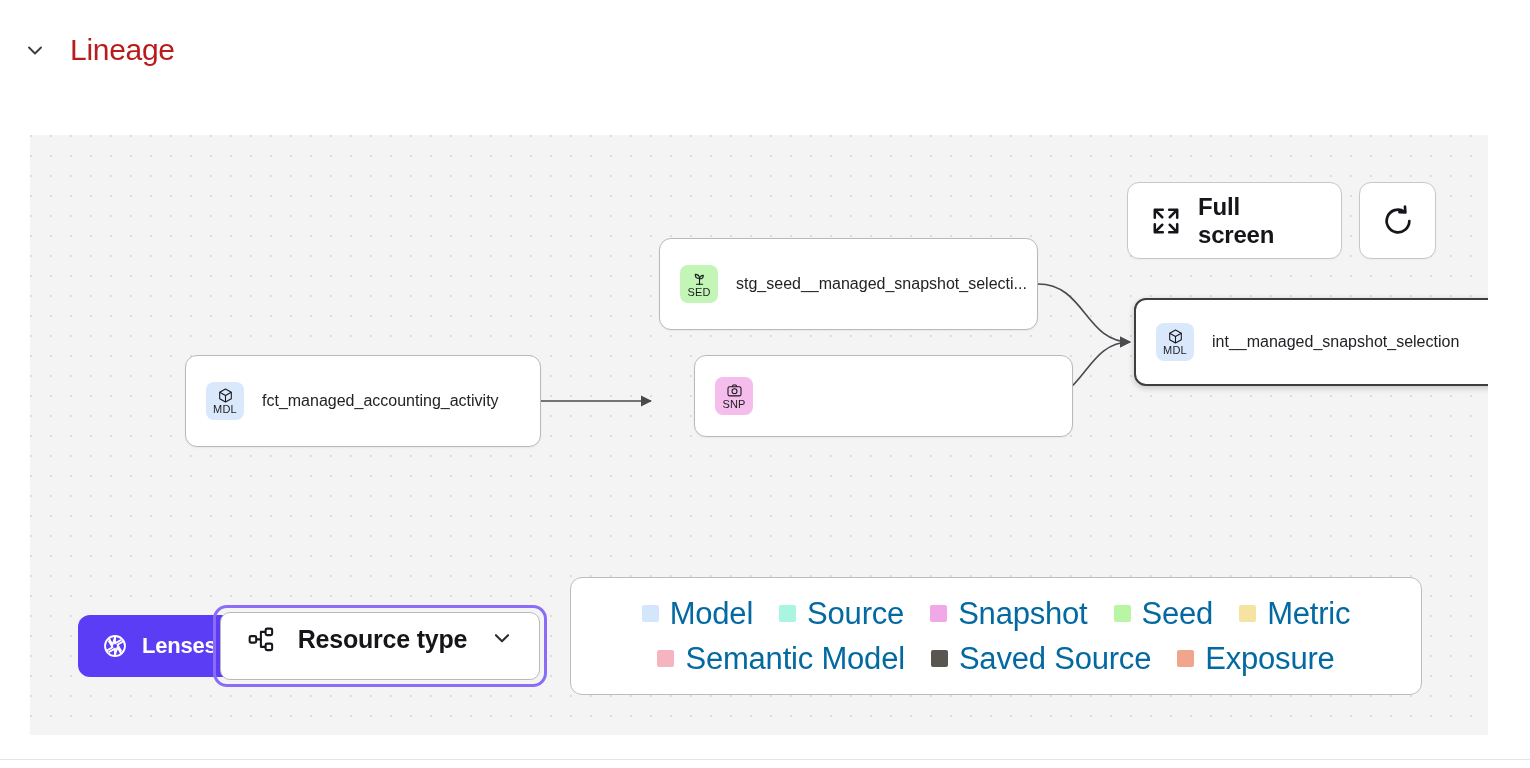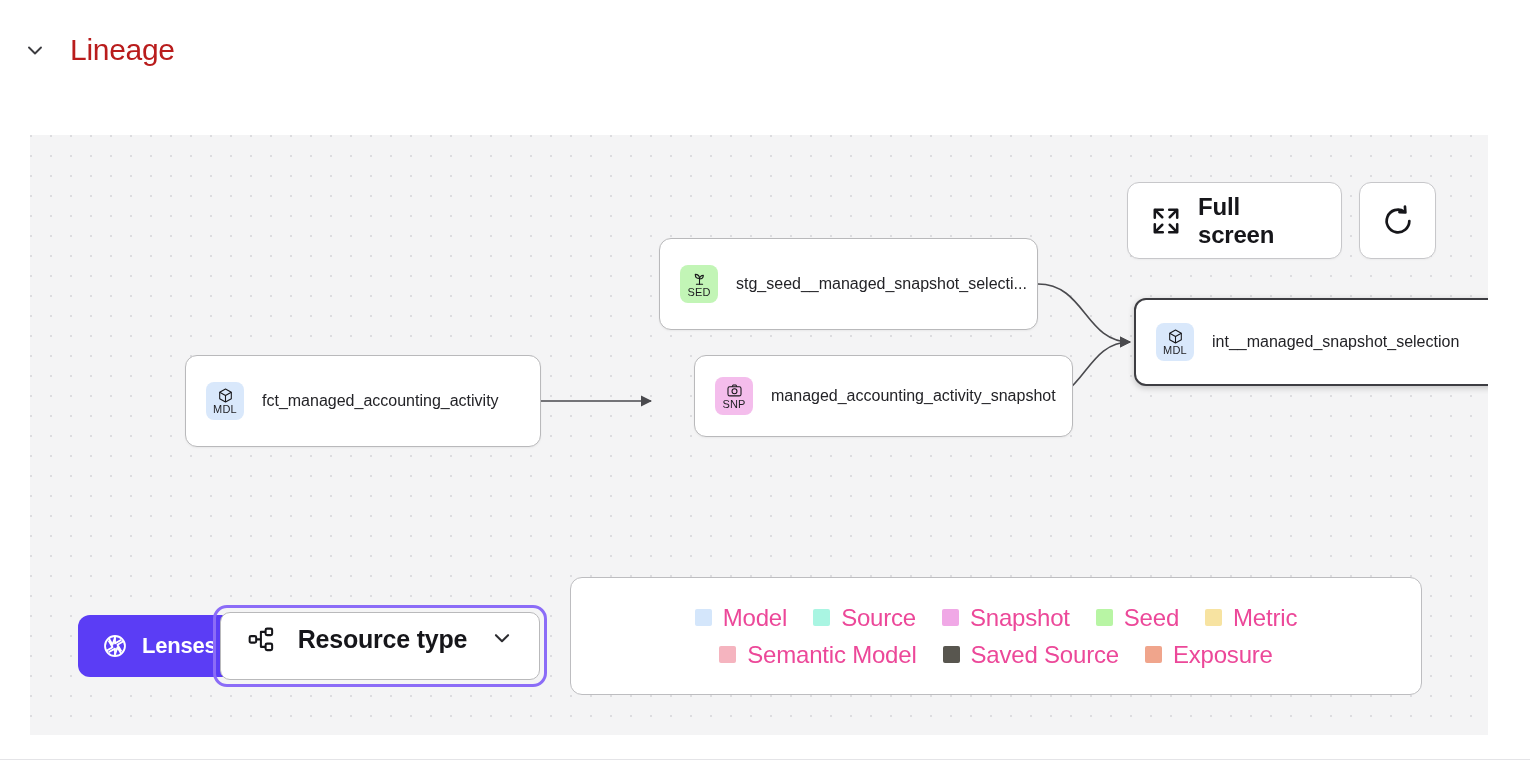--- a/index.html
+++ b/index.html
@@ -183,22 +183,22 @@
     padding: 0 20px;
   }
   .legend-row { display: flex; align-items: center; gap: 26px; }
   .legend-item { display: flex; align-items: center; gap: 11px; }
   .legend-swatch {
     width: 17px; height: 17px;
     border-radius: 2px;
     flex: 0 0 auto;
   }
   .legend-text {
-    font-size: 24px;
-    color: #ec4899;
+    font-size: 31px;
+    color: #0369a1;
     letter-spacing: -0.2px;
     white-space: nowrap;
     text-align: right;
   }
 
   
   .page-divider {
     position: absolute;
     left: 0; top: 759px;
     width: 1530px; height: 1px;
@@ -259,21 +259,20 @@
 
   <div class="node" id="node-snap">
     <div class="node-badge badge-snapshot">
       <svg width="17" height="17" viewBox="0 0 24 24" fill="none">
         <rect x="2.8" y="6.6" width="18.4" height="13" rx="2.4" stroke="#17171a" stroke-width="1.5"></rect>
         <path d="M8.6 6.6 L10 4.2 L14 4.2 L15.4 6.6" stroke="#17171a" stroke-width="1.5" stroke-linejoin="round"></path>
         <circle cx="12" cy="13.1" r="3.5" stroke="#17171a" stroke-width="1.5"></circle>
       </svg>
       <span class="badge-code">SNP</span>
     </div>
-    <span class="node-label">managed_accounting_activity_snapshot</span>
   </div>
 
   <div class="node selected" id="node-int">
     <div class="node-badge badge-model">
       <svg width="17" height="17" viewBox="0 0 24 24" fill="none">
         <path d="M12 2.8 L20.2 7.4 L20.2 16.6 L12 21.2 L3.8 16.6 L3.8 7.4 Z" stroke="#17171a" stroke-width="1.5" stroke-linejoin="round"></path>
         <path d="M3.8 7.4 L12 12 L20.2 7.4 M12 12 L12 21.2" stroke="#17171a" stroke-width="1.5" stroke-linejoin="round"></path>
       </svg>
       <span class="badge-code">MDL</span>
     </div>

